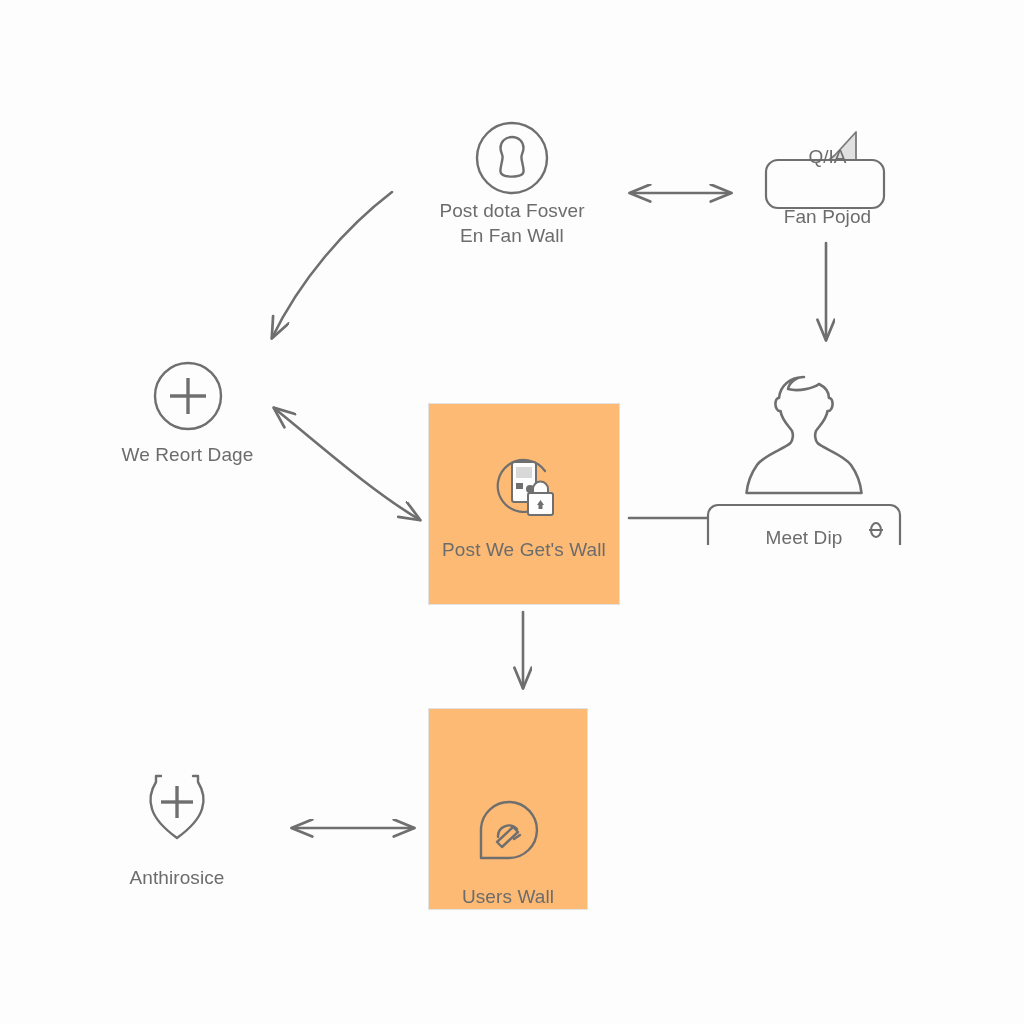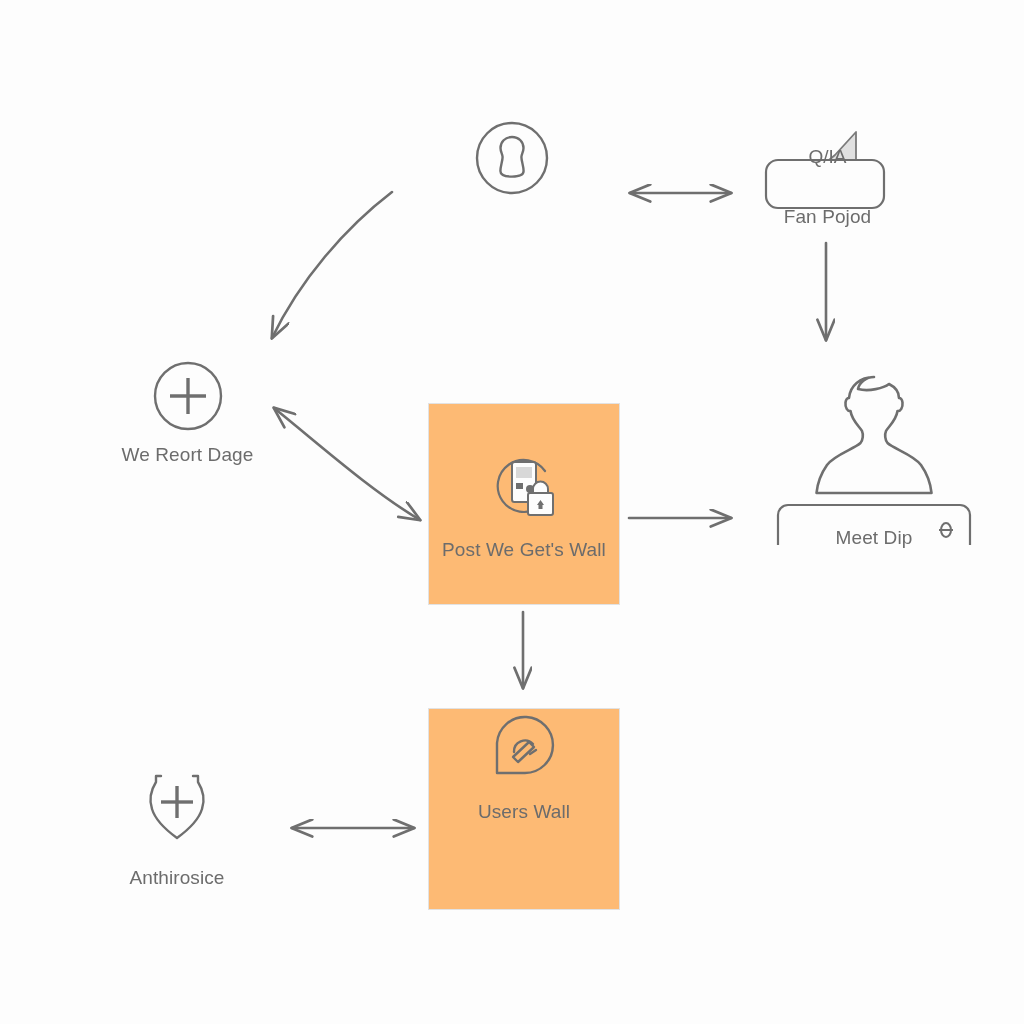--- a/index.html
+++ b/index.html
@@ -91,20 +91,22 @@
   <div class="node" style="left:432px; top:118px; width:160px;">
     <div class="node-icon">
       <svg width="80" height="80" viewBox="0 0 80 80">
         <circle cx="40" cy="40" r="35" fill="none" stroke="#6f6f6f" stroke-width="2.4"></circle>
         <path d="M40,19 C33,19 28.5,24 28.5,30 C28.5,34 30.6,36.3 30.6,39
                  C30.6,43 28.4,48 28.4,53 C28.4,56.6 33,58.6 40,58.6
                  C47,58.6 51.6,56.6 51.6,53 C51.6,48 49.4,43 49.4,39
                  C49.4,36.3 51.5,34 51.5,30 C51.5,24 47,19 40,19 Z" fill="none" stroke="#6f6f6f" stroke-width="2.4" stroke-linejoin="round"></path>
       </svg>
     </div>
+    <div class="node-label">Post dota Fosver
+En Fan Wall</div>
   </div>
 
   <div class="node" style="left:100px; top:358px; width:175px;">
     <div class="node-icon">
       <svg width="76" height="76" viewBox="0 0 76 76">
         <circle cx="38" cy="38" r="33" fill="none" stroke="#6f6f6f" stroke-width="2.4"></circle>
         <line x1="38" y1="20" x2="38" y2="56" stroke="#6f6f6f" stroke-width="3.4" stroke-linecap="butt"></line>
         <line x1="20" y1="38" x2="56" y2="38" stroke="#6f6f6f" stroke-width="3.4" stroke-linecap="butt"></line>
       </svg>
     </div>
@@ -136,21 +138,21 @@
         <circle cx="49" cy="42" r="4" fill="#6f6f6f"></circle>
 
         <path d="M52,42 A7.5,7.5 0 0 1 67,42 L67,48 L52,48 Z" fill="#fdfdfd" stroke="#6f6f6f" stroke-width="2"></path>
         <rect x="47" y="46" width="25" height="22" rx="2" ry="2" fill="#fdfdfd" stroke="#6f6f6f" stroke-width="2"></rect>
         <path d="M59.5,53 L63,58 L61.5,58 L61.5,62 L57.5,62 L57.5,58 L56,58 Z" fill="#6f6f6f"></path>
       </svg>
     </div>
     <div class="node-label" style="margin-top:14px;">Post We Get's Wall</div>
   </div>
 
-  <div class="node" style="left:774px; top:365px; width:200px;">
+  <div class="node" style="left:704px; top:365px; width:200px;">
     <div class="node-icon">
       <svg width="200" height="180" viewBox="0 0 200 180">
 
         <path d="M100,12 C86,12 76,21 75,33 C74.4,33 72,33.5 71.5,37.5
                  C71,42.5 73.5,46.5 76.5,46 C78,56 86,62 88,66
                  C89.5,69.5 89,75 86.5,78 C80,84 60,90 53,100
                  C47,108.5 43.5,118 42.5,128 L157.5,128
                  C156.5,118 153,108.5 147,100 C140,90 120,84 113.5,78
                  C111,75 110.5,69.5 112,66 C114,62 122,56 123.5,46
                  C126.5,46.5 129,42.5 128.5,37.5 C128,33.5 125.6,33 125,33
@@ -171,21 +173,21 @@
       <svg width="76" height="78" viewBox="0 0 76 78">
         <path d="M22,8 L17,8 L17,14 C12,22 10,32 13,41 C16,51 27,62 38,70
                  C49,62 60,51 63,41 C66,32 64,22 59,14 L59,8 L54,8" fill="none" stroke="#6f6f6f" stroke-width="2.4" stroke-linecap="round" stroke-linejoin="round"></path>
         <line x1="38" y1="18" x2="38" y2="50" stroke="#6f6f6f" stroke-width="3.4"></line>
         <line x1="22" y1="34" x2="54" y2="34" stroke="#6f6f6f" stroke-width="3.4"></line>
       </svg>
     </div>
     <div class="node-label" style="margin-top:19px;">Anthirosice</div>
   </div>
 
-  <div class="node node-boxed" style="left:428px; top:708px; width:192px; height:202px; justify-content:flex-start;">
+  <div class="node node-boxed" style="left:428px; top:708px; width:160px; height:202px; justify-content:flex-end;">
     <div class="node-icon">
       <svg width="74" height="74" viewBox="0 0 74 74">
 
         <path d="M10,64 L10,34 A28,28 0 1 1 38,64 Z" fill="none" stroke="#6f6f6f" stroke-width="2.4" stroke-linejoin="round"></path>
 
         <path d="M27,43 A11,11 0 0 1 46,35" fill="none" stroke="#6f6f6f" stroke-width="2.4" stroke-linecap="round"></path>
         <path d="M26,48 L42,33 L47,38 L31,53 Z" fill="none" stroke="#6f6f6f" stroke-width="2.4" stroke-linejoin="round"></path>
         <path d="M43,45 L49,41" fill="none" stroke="#6f6f6f" stroke-width="2.4" stroke-linecap="round"></path>
       </svg>
     </div>

